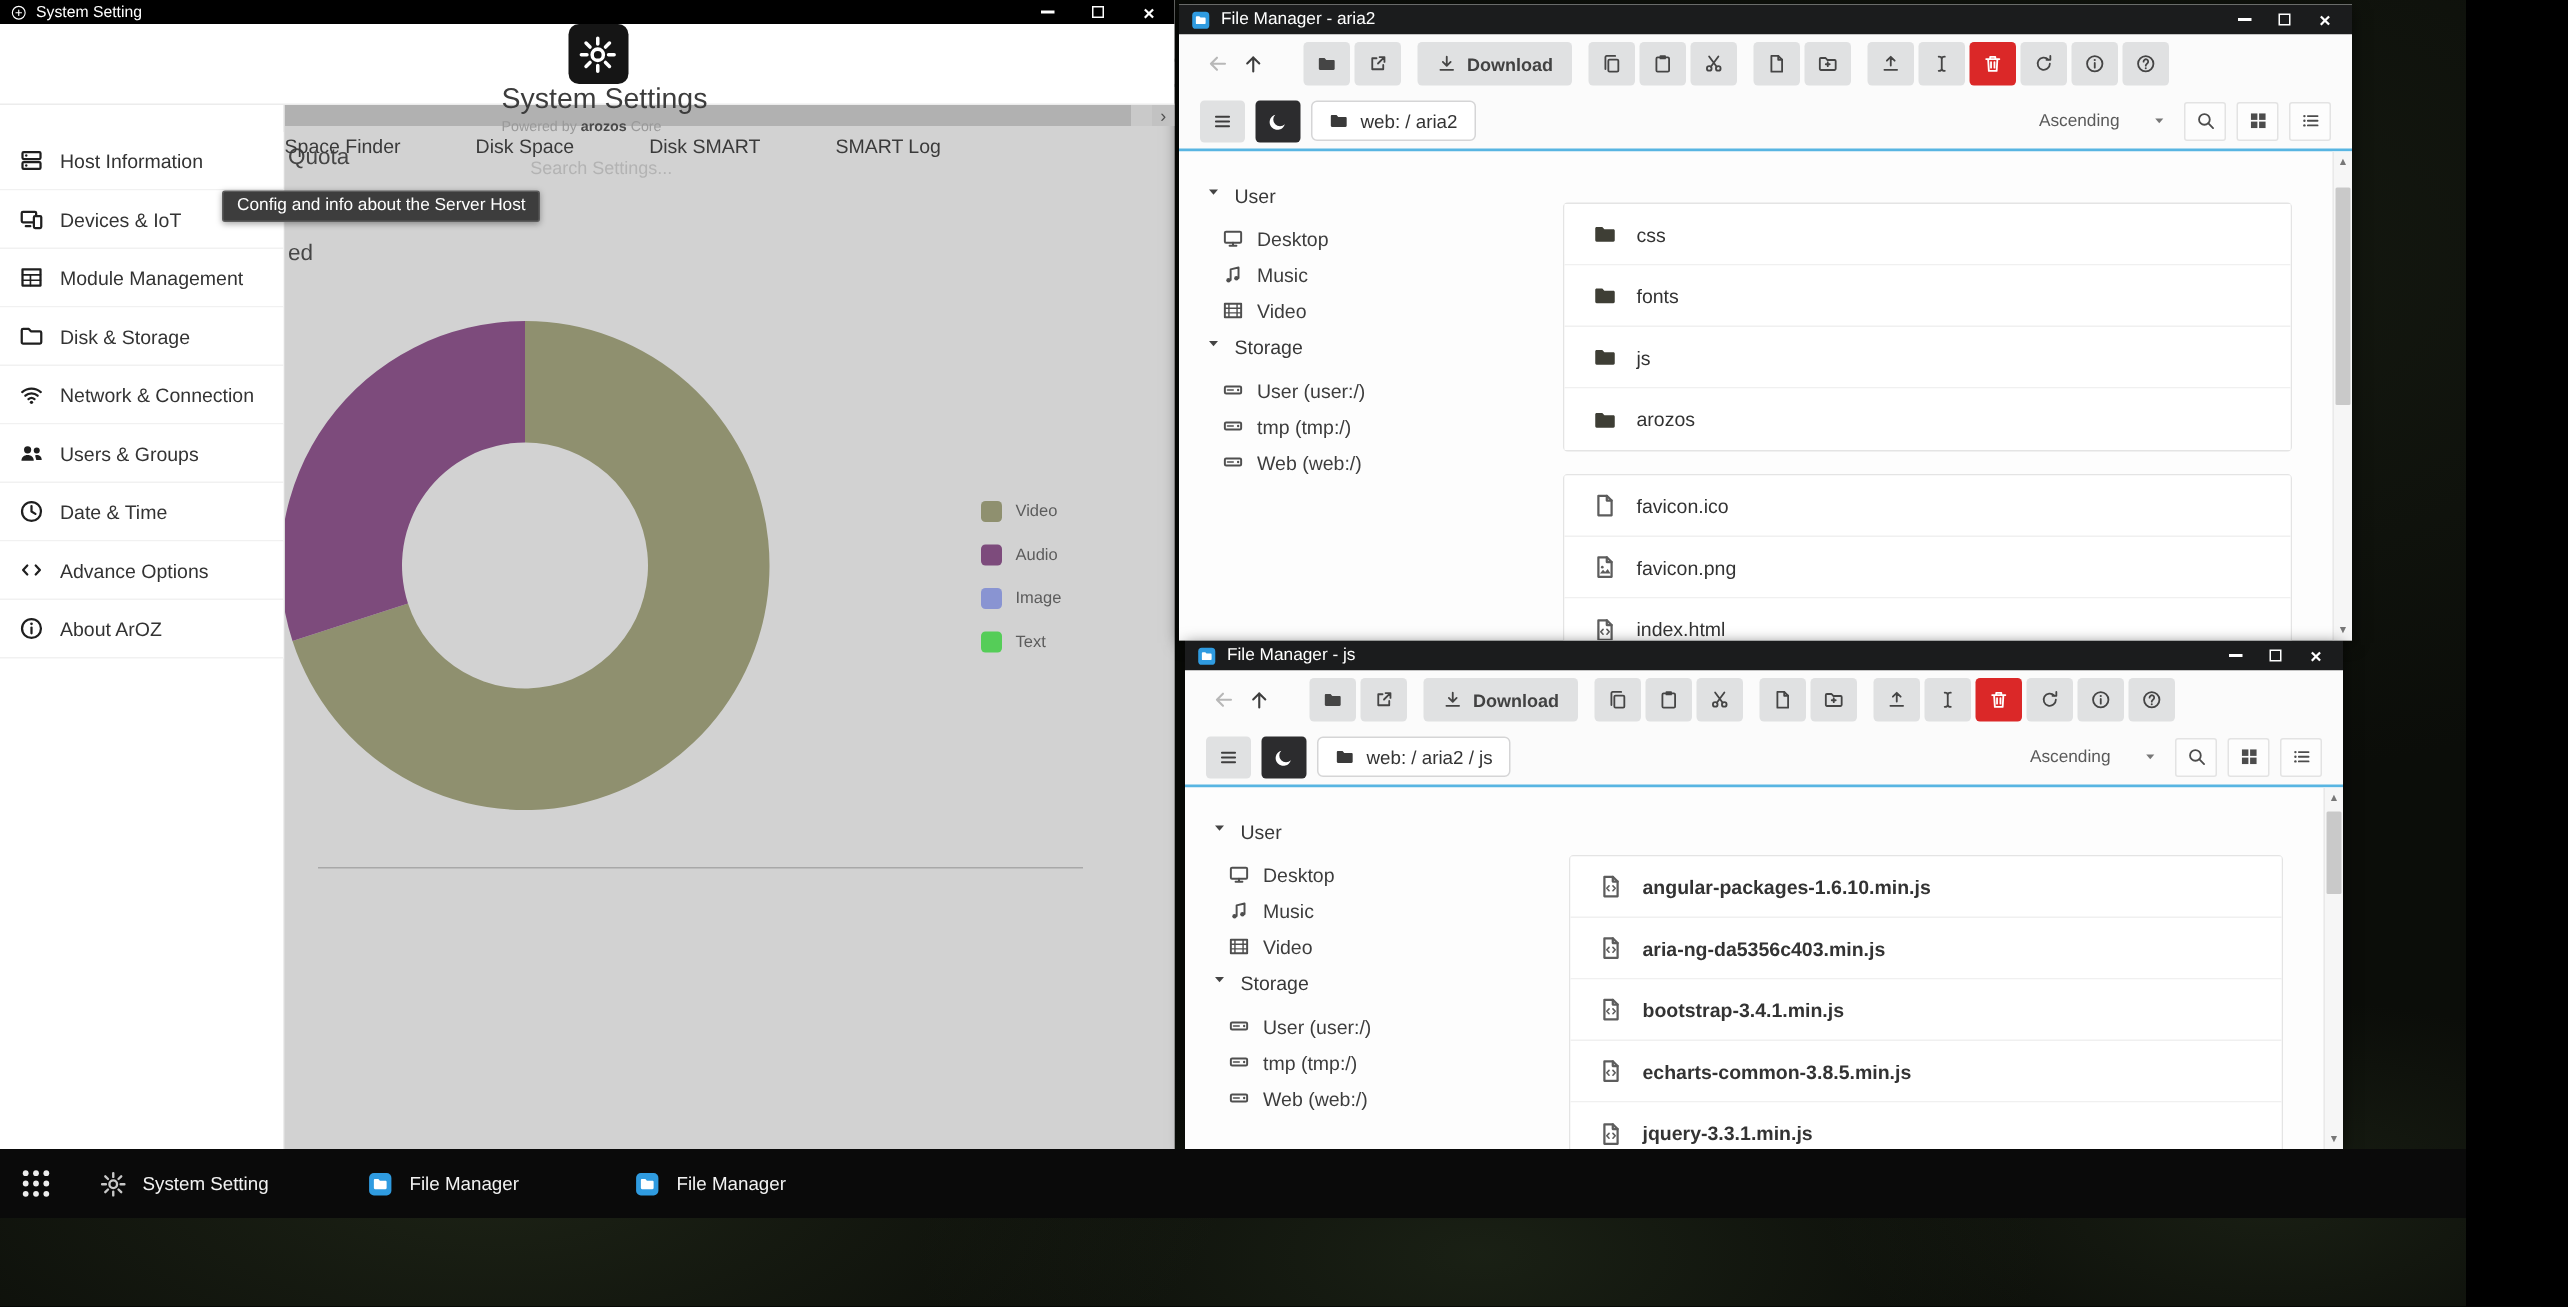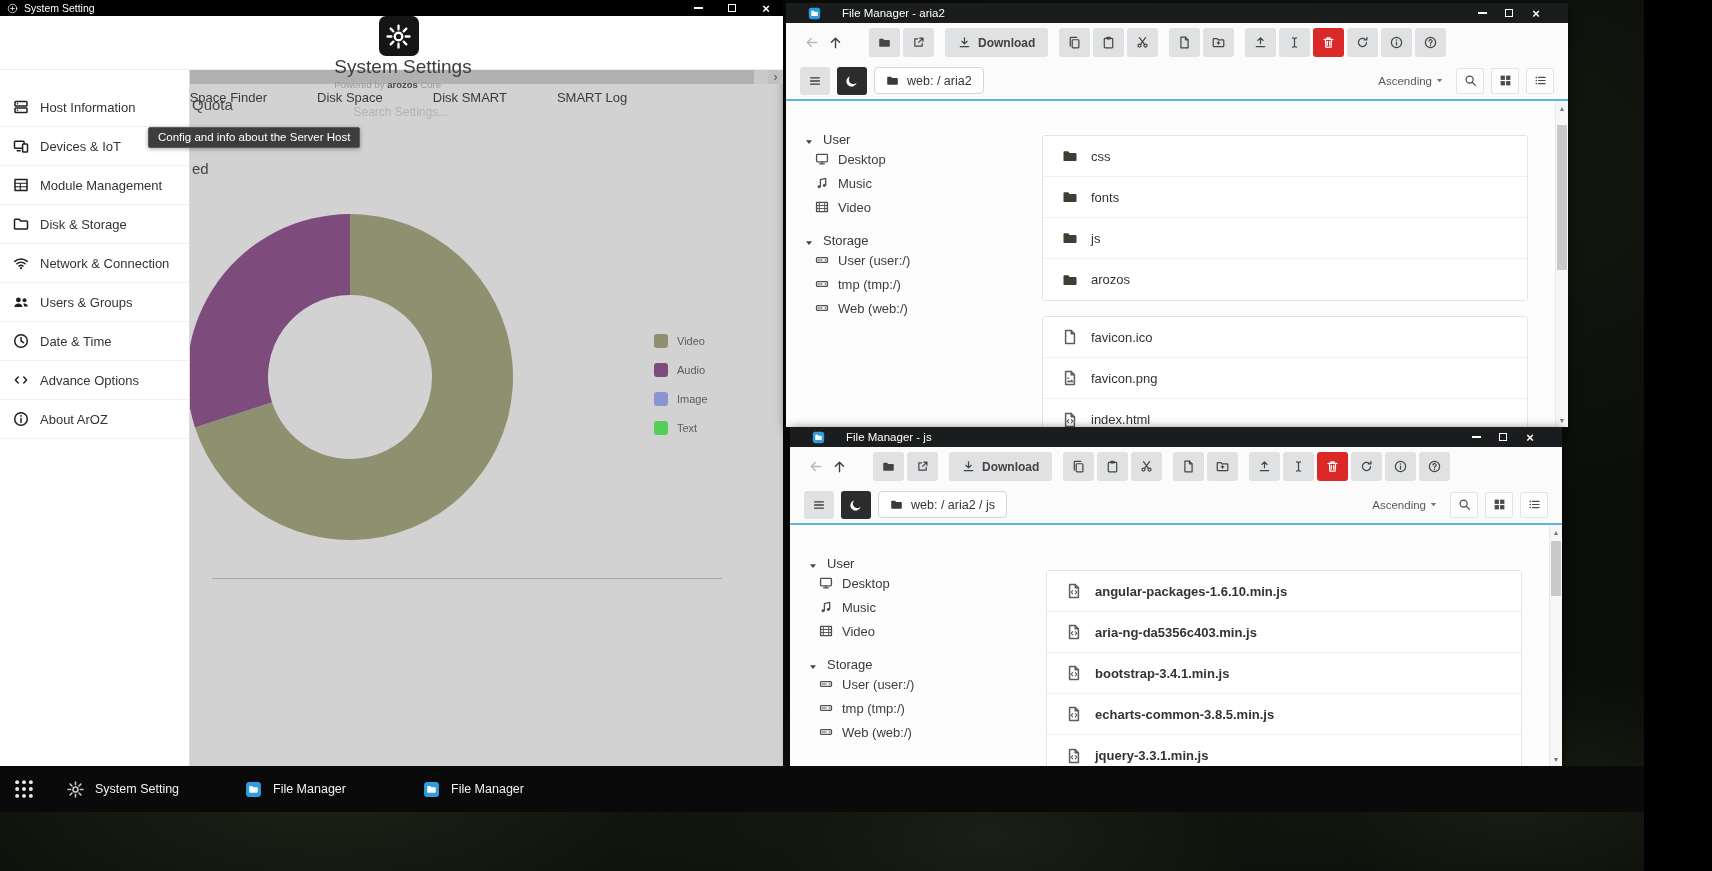--- a/index.html
+++ b/index.html
@@ -49,21 +49,21 @@
 .ss-legend{position:absolute;left:464px;top:242px;}
 .lg-item{display:flex;align-items:center;gap:9px;height:29px;}
 .lg-sw{width:14px;height:14px;border-radius:3px;flex:0 0 auto;}
 .lg-label{font-size:11px;color:#5c5c5c;}
 .ss-divider{position:absolute;left:22px;top:494px;width:510px;height:1px;background:#a8a8a8;}
 .ss-tooltip{position:absolute;left:148px;top:127px;background:#3d3d3d;border:1px solid #5c5c5c;color:#fff;font-size:11.5px;padding:3px 9px 4px;border-radius:2px;z-index:40;white-space:nowrap;box-shadow:0 1px 4px rgba(0,0,0,.35);}
 
 .fm-window{display:flex;flex-direction:column;overflow:hidden;}
 #win-fm1{left:786px;top:3px;width:782px;height:424px;}
 #win-fm2{left:790px;top:427px;width:772px;height:339px;}
-.fm-titlebar{height:20px;background:#1b1c1d;color: #fff;display:flex;align-items:center;gap:21px;padding:0 22px;font-size:11.5px;flex:0 0 auto;}
+.fm-titlebar{height:20px;background:#1b1c1d;color: #fff;display:flex;align-items:center;gap:7px;padding:0 8px;font-size:11.5px;flex:0 0 auto;}
 .fm-titlebar .ic svg{width:13px;height:13px;}
 .fm-titlebar .wb{gap:15px;}
 .fm-toolbar{background:#fbfbfb;border-bottom:2px solid #58b5e2;flex:0 0 auto;}
 .fm-row1{height:39px;display:flex;align-items:center;padding-left:13px;}
 .navic{width:24px;height:26px;display:inline-flex;align-items:center;justify-content:center;color:#3e3e3e;cursor:pointer;}
 .navic.disabled{color:#b8b8b8;}
 .navic svg{width:15px;height:15px;}
 .tgap{width:22px;flex:0 0 auto;}
 .ggap{width:8px;flex:0 0 auto;}
 .btn{height:29px;min-width:31px;padding:0 8px;border:none;background:#e0e1e2;border-radius:3px;display:inline-flex;align-items:center;justify-content:center;gap:7px;color:#454545;cursor:pointer;margin-right:3px;font-family:inherit;flex:0 0 auto;}
@@ -72,28 +72,28 @@
 .blabel{font-size:12px;font-weight:bold;color:#424242;}
 .btn.wlabel{padding:0 13px;}
 .fm-row2{height:37px;display:flex;align-items:center;padding:0 14px;gap:7px;}
 .sqbtn{width:30px;height:28px;background:#e0e1e2;border-radius:3px;display:inline-flex;align-items:center;justify-content:center;color:#3e3e3e;cursor:pointer;}
 .sqbtn svg{width:14px;height:14px;}
 .sqbtn.moon{background:#2c2c2e;color:#fff;}
 .breadcrumb{height:27px;background:#fff;border:1px solid #d5d5d6;border-radius:4px;display:inline-flex;align-items:center;gap:8px;padding:0 11px;font-size:12.5px;color:#333;cursor:pointer;white-space:nowrap;}
 .breadcrumb .ic{color:#3a3a3a;}
 .breadcrumb .ic svg{width:13px;height:13px;}
 .sp{flex:1;}
-.sort{display:inline-flex;align-items:center;gap:3px;font-size:11.5px;color:#5a5a5a;padding:0 5px;cursor:pointer;white-space:nowrap;}
+.sort{display:inline-flex;align-items:center;gap:22px;font-size:11.5px;color:#5a5a5a;padding:0 5px;cursor:pointer;white-space:nowrap;}
 .sort .ic{color:#777;}
 .sort .ic svg{width:9px;height:9px;}
 .viewbtn{width:28px;height:26px;background:#fdfdfd;border:1px solid #e3e3e3;border-radius:2px;display:inline-flex;align-items:center;justify-content:center;color:#4c4c4c;cursor:pointer;}
 .viewbtn svg{width:13px;height:13px;}
 .fm-body{flex:1;display:flex;position:relative;background:#fdfdfd;overflow:hidden;}
 .fm-tree{width:245px;flex:0 0 auto;padding:22px 0 0 18px;}
-.tree-sec{height:24px;display:flex;align-items:flex-end;gap:9px;font-size:13px;color:#383838;cursor:pointer;}
+.tree-sec{height:24px;display:flex;align-items:flex-start;gap:9px;font-size:13px;color:#383838;cursor:pointer;}
 .tree-sec .ic{color:#444;}
 .tree-sec .ic svg{width:10px;height:10px;}
 .tree-sec.later{margin-top:5px;}
 .tree-item{height:24px;display:flex;align-items:center;gap:9px;padding-left:11px;font-size:13px;color:#3d3d3d;cursor:pointer;}
 .tree-item .ic{color:#4f4f4f;}
 .tree-item .ic svg{width:14px;height:14px;}
 .fm-files{flex:1;padding:34px 40px 0 11px;min-width:0;}
 #win-fm2 .fm-files{padding-top:45px;font-weight:bold;}
 .fm-card{background:#fff;border:1px solid #e4e4e4;border-radius:3px;margin-bottom:15px;}
 .fm-rowi{height:41px;display:flex;align-items:center;gap:13px;padding:0 19px;border-bottom:1px solid #f0f0f0;font-size:13px;color:#333;cursor:pointer;background:#fff;white-space:nowrap;}

